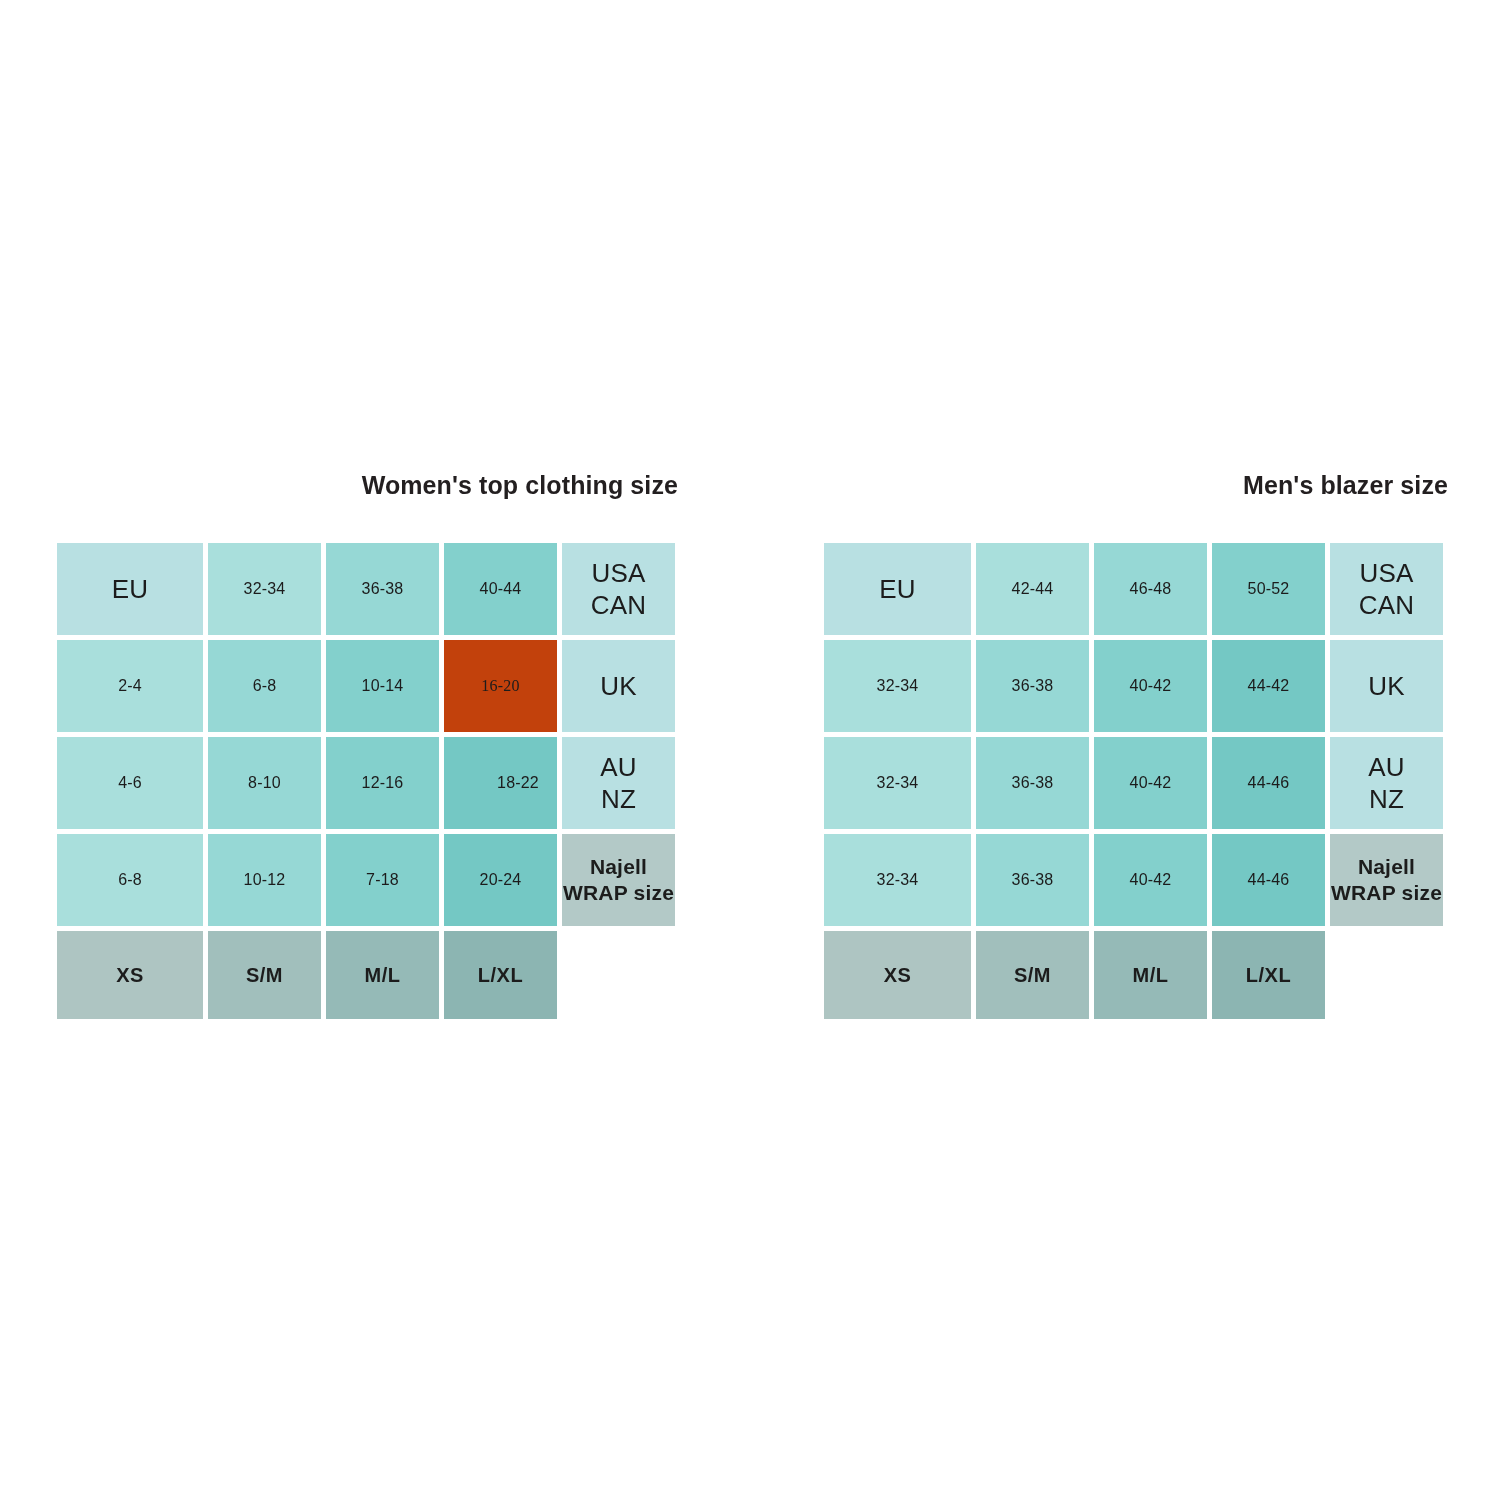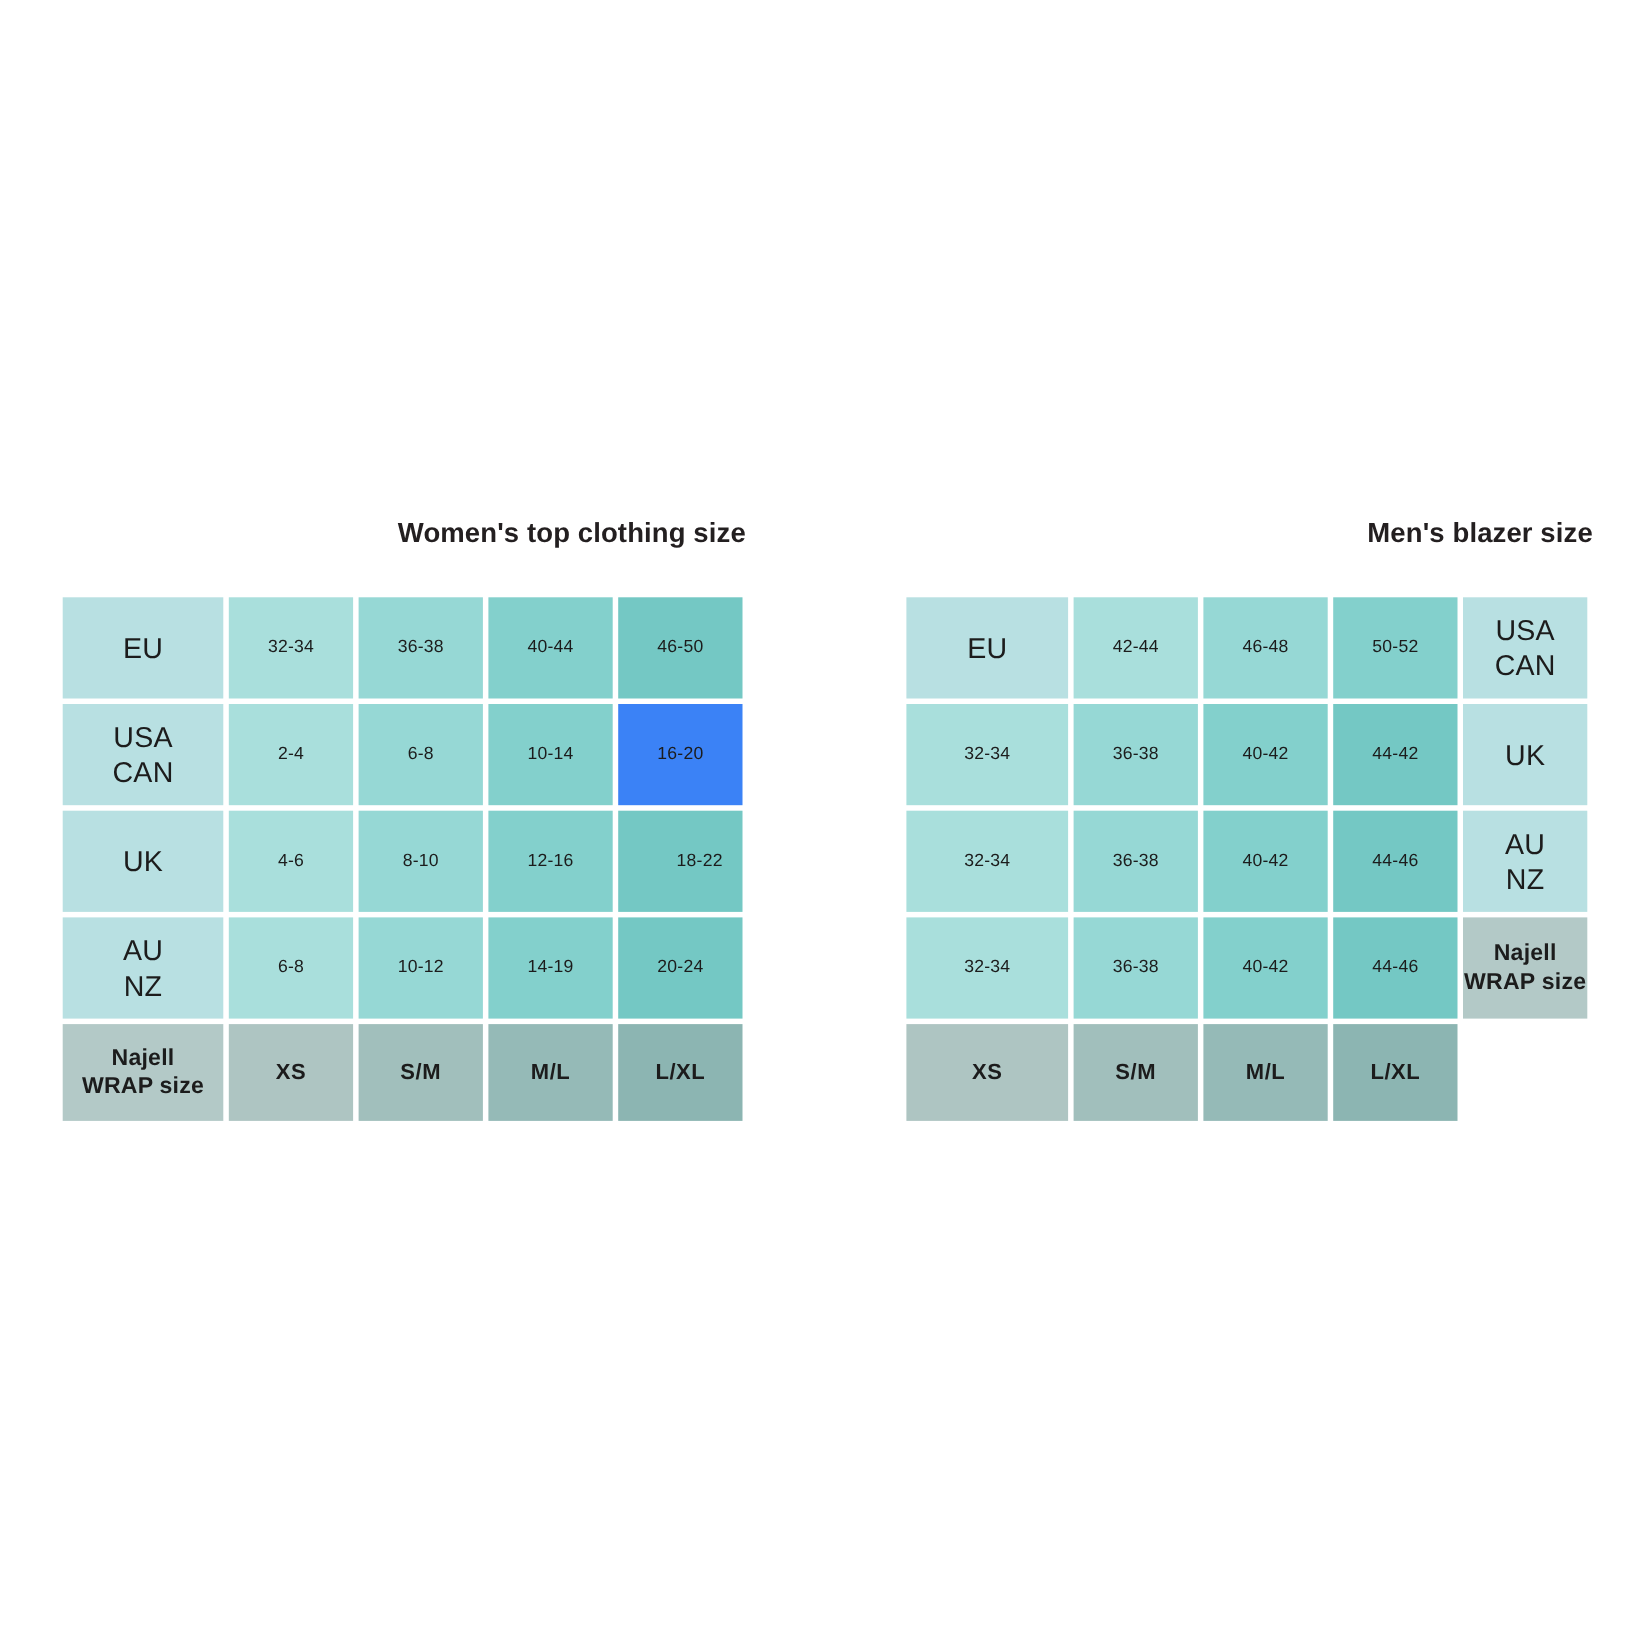--- a/index.html
+++ b/index.html
@@ -88,37 +88,36 @@
 
 <div id="charts-area">
 
   <div class="size-table-block" id="block-women">
     <div class="table-title">Women's top clothing size</div>
     <div class="table-grid" id="grid-women">
         <div class="cell label" style="background: rgb(184, 224, 226);">EU</div>
         <div class="cell value" style="background: rgb(169, 223, 220);">32-34</div>
         <div class="cell value" style="background: rgb(150, 216, 213);">36-38</div>
         <div class="cell value" style="background: rgb(131, 208, 204);">40-44</div>
-        <div class="cell value" style="background: rgb(116, 200, 196);">46-50</div>
         <div class="cell label" style="background: rgb(184, 224, 226);">USA
 CAN</div>
         <div class="cell value" style="background: rgb(169, 223, 220);">2-4</div>
         <div class="cell value" style="background: rgb(150, 216, 213);">6-8</div>
         <div class="cell value" style="background: rgb(131, 208, 204);">10-14</div>
-        <div class="cell value" style="background: #3b82f6;">16-20</div>
+        <div class="cell value" style="background: #c2410c; font-family: Liberation Serif, serif;">16-20</div>
         <div class="cell label" style="background: rgb(184, 224, 226);">UK</div>
         <div class="cell value" style="background: rgb(169, 223, 220);">4-6</div>
         <div class="cell value" style="background: rgb(150, 216, 213);">8-10</div>
         <div class="cell value" style="background: rgb(131, 208, 204);">12-16</div>
         <div class="cell value" style="background: rgb(116, 200, 196); padding-left: 35px;">18-22</div>
         <div class="cell label" style="background: rgb(184, 224, 226);">AU
 NZ</div>
         <div class="cell value" style="background: rgb(169, 223, 220);">6-8</div>
         <div class="cell value" style="background: rgb(150, 216, 213);">10-12</div>
-        <div class="cell value" style="background: rgb(131, 208, 204);">14-19</div>
+        <div class="cell value" style="background: rgb(131, 208, 204);">7-18</div>
         <div class="cell value" style="background: rgb(116, 200, 196);">20-24</div>
         <div class="cell wrap-label" style="background: rgb(179, 201, 199);">Najell
 WRAP size</div>
         <div class="cell wrap-value" style="background: rgb(174, 197, 194);">XS</div>
         <div class="cell wrap-value" style="background: rgb(161, 191, 188);">S/M</div>
         <div class="cell wrap-value" style="background: rgb(149, 186, 183);">M/L</div>
         <div class="cell wrap-value" style="background: rgb(140, 181, 178);">L/XL</div>
       </div>
   </div>
 

